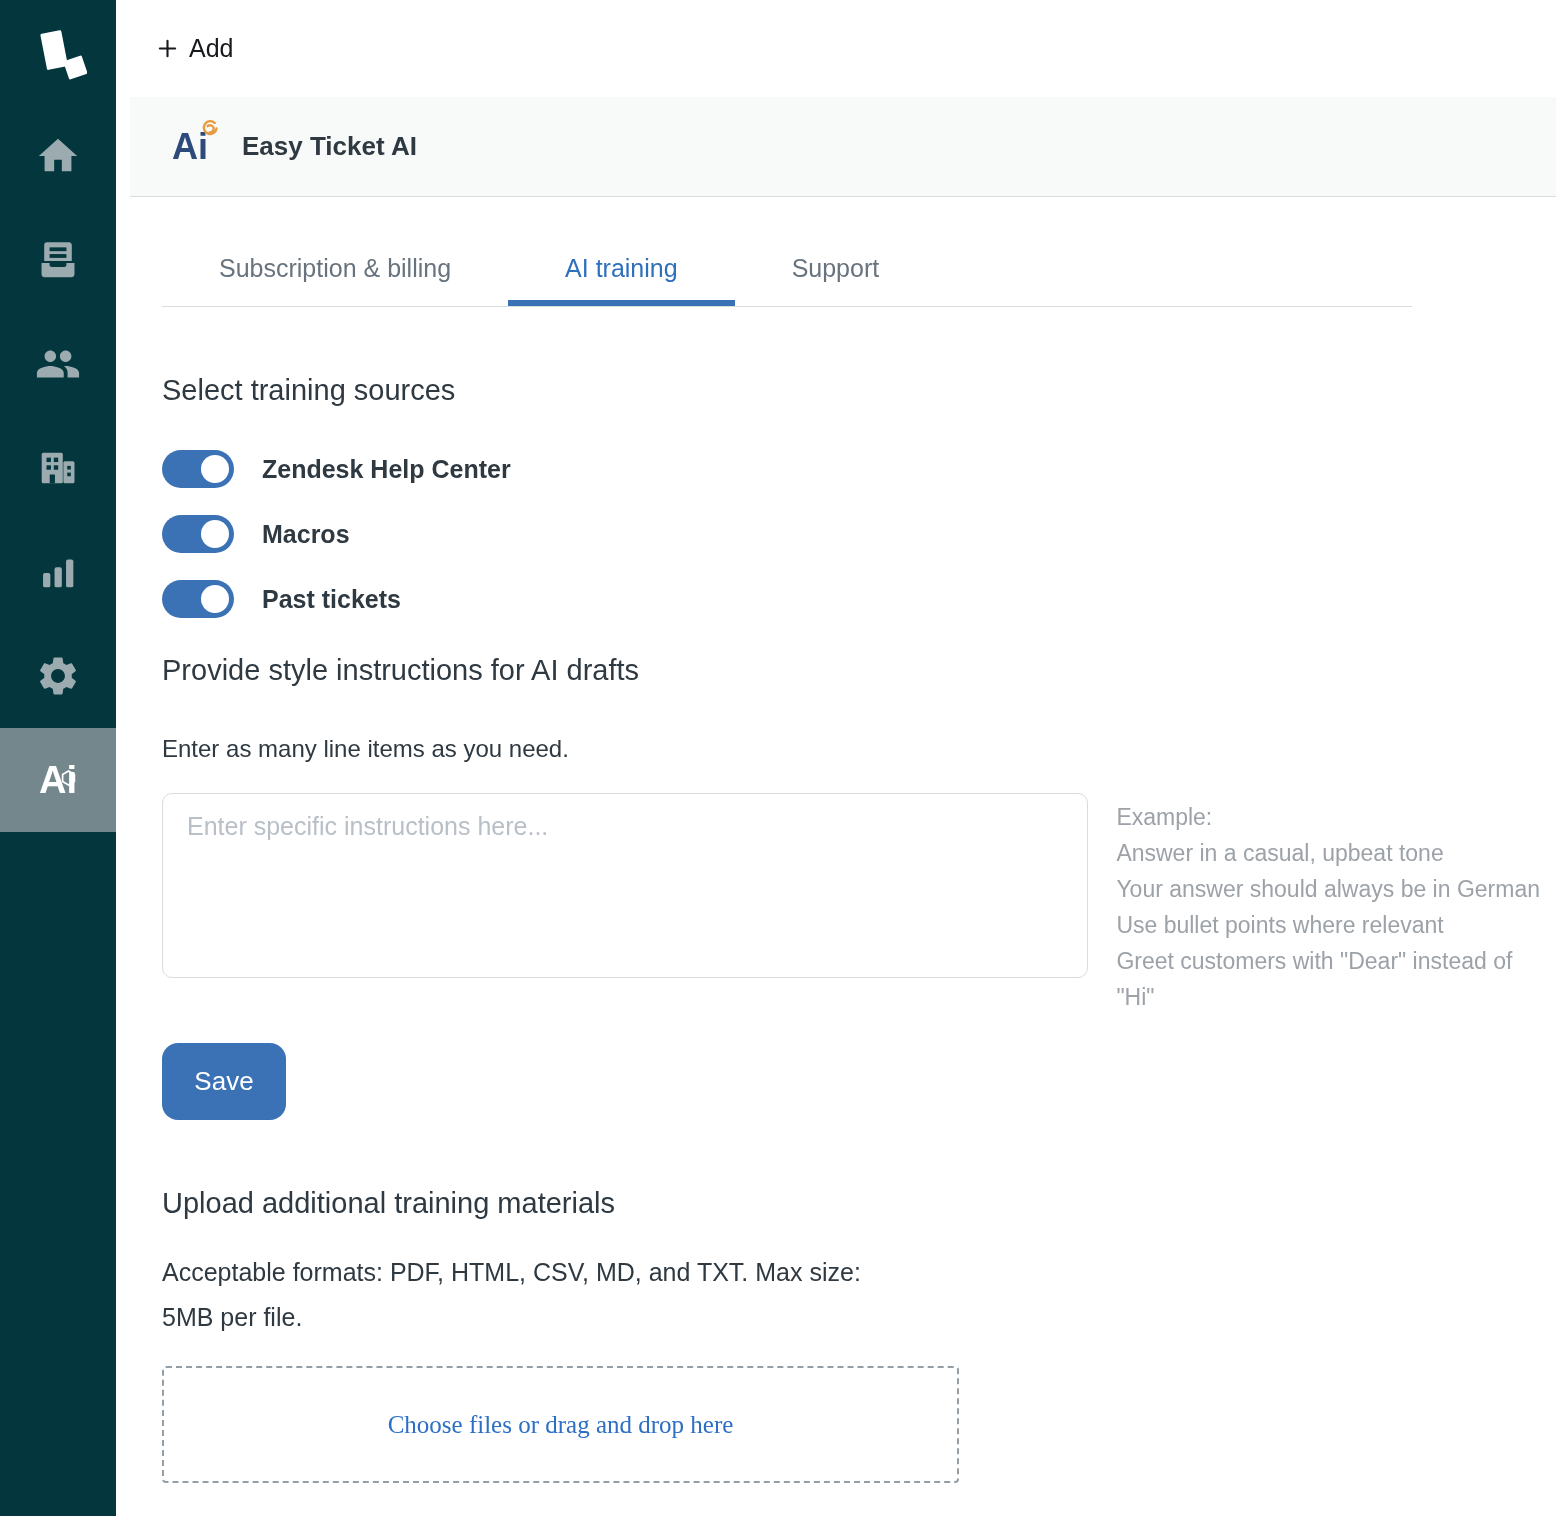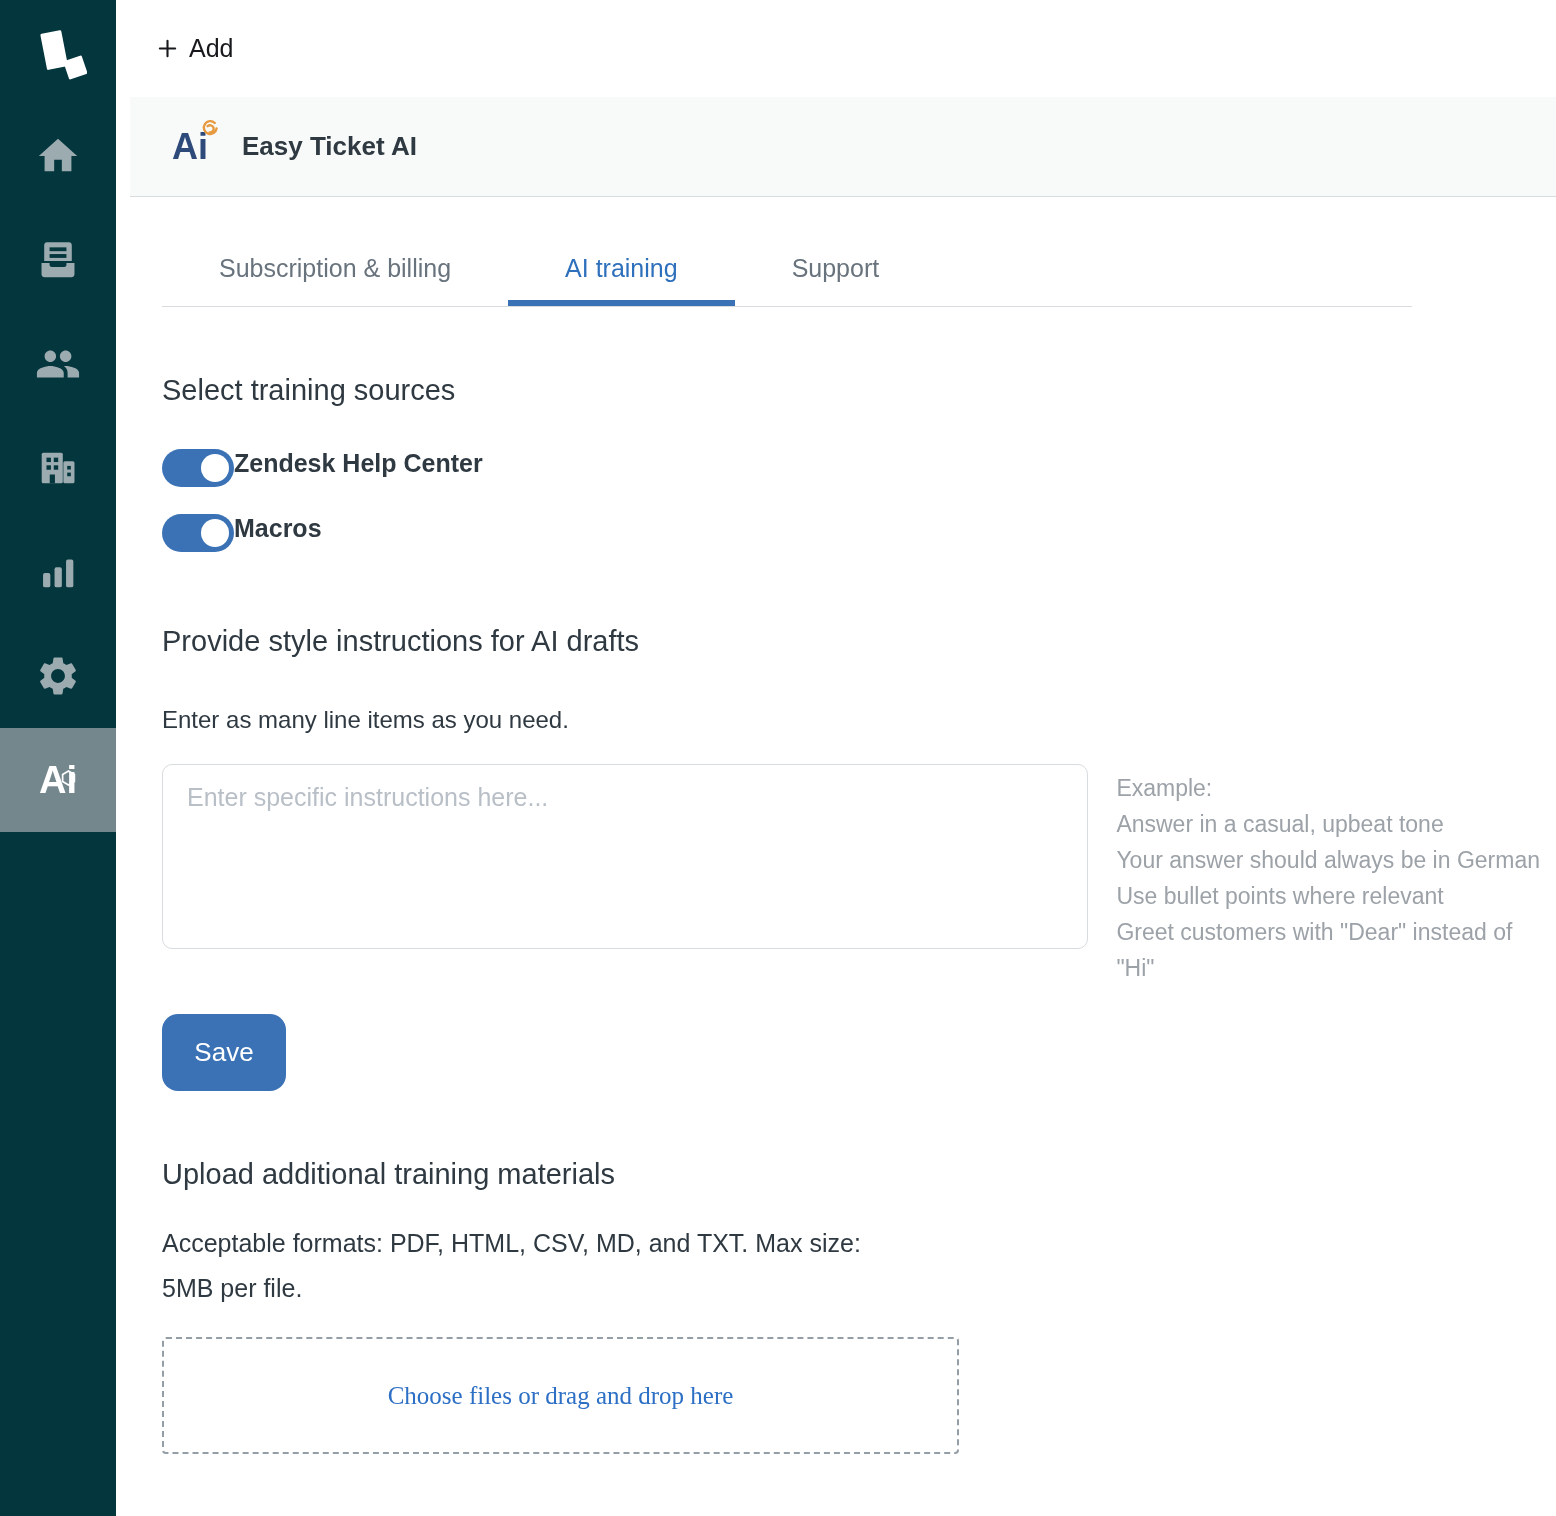--- a/index.html
+++ b/index.html
@@ -36,28 +36,28 @@
   
   .tabs { margin-top:39px; width:1250px; display:flex; border-bottom:1px solid #D8DCDE; }
   .tab { height:70px; padding:0 57px; display:flex; align-items:center;
     font-size:25px; color:#68737D; cursor:pointer; border-bottom:6px solid transparent; }
   .tab.active { color:#2E70BC; border-bottom-color:#3A72B5; }
 
   h2 { font-size:29px; font-weight:500; color:#2F3941; line-height:34px; }
   .h-sources { margin-top:66px; }
 
   .toggles { margin-top:42px; }
-  .toggle-row { display:flex; margin-bottom:25px; height:40px; }
+  .toggle-row { display:flex; align-items:center; gap:28px; margin-bottom:25px; height:40px; }
   .switch { position:relative; width:72px; height:38px; border-radius:19px;
     background:#3A72B5; cursor:pointer; flex:0 0 auto; }
   .switch .knob { position:absolute; top:5px; right:5px; width:28px; height:28px;
     border-radius:50%; background:#fff; }
   .toggle-label { font-size:25px; font-weight:700; color:#2F3941; }
 
-  .h-style { margin-top:70px; }
+  .h-style { margin-top:34px; }
   .sub-note { margin-top:48px; font-size:24px; color:#2F3941; }
 
   .editor-row { margin-top:30px; display:flex; align-items:flex-start; }
   textarea.instructions { width:928px; height:185px; resize:none;
     border:1px solid #D8DCDE; border-radius:10px; padding:18px 24px;
     font-family:"Liberation Sans", sans-serif; font-size:25px; color:#2F3941;
     outline:none; background:#fff; }
   textarea.instructions::placeholder { color:#B9BFC7; }
   .example { margin-left:28px; padding-top:6px; font-size:23px; line-height:36px;
     color:#9CA2A8; }
@@ -188,20 +188,26 @@
             <div class="knob"></div>
           </div>
         <span class="toggle-label">Zendesk Help Center</span>
       </div>
       <div class="toggle-row">
         <div class="switch">
             <div class="knob"></div>
           </div>
         <span class="toggle-label">Macros</span>
       </div>
+      <div class="toggle-row">
+        <div class="switch">
+            <div class="knob"></div>
+          </div>
+        <span class="toggle-label">Past tickets</span>
+      </div>
     </div>
 
     <h2 class="h-style">Provide style instructions for AI drafts</h2>
     <p class="sub-note">Enter as many line items as you need.</p>
 
     <div class="editor-row">
       <textarea class="instructions" placeholder="Enter specific instructions here..." style=""></textarea>
       <div class="example">
         <div>Example:</div>
         <div>Answer in a casual, upbeat tone</div>

